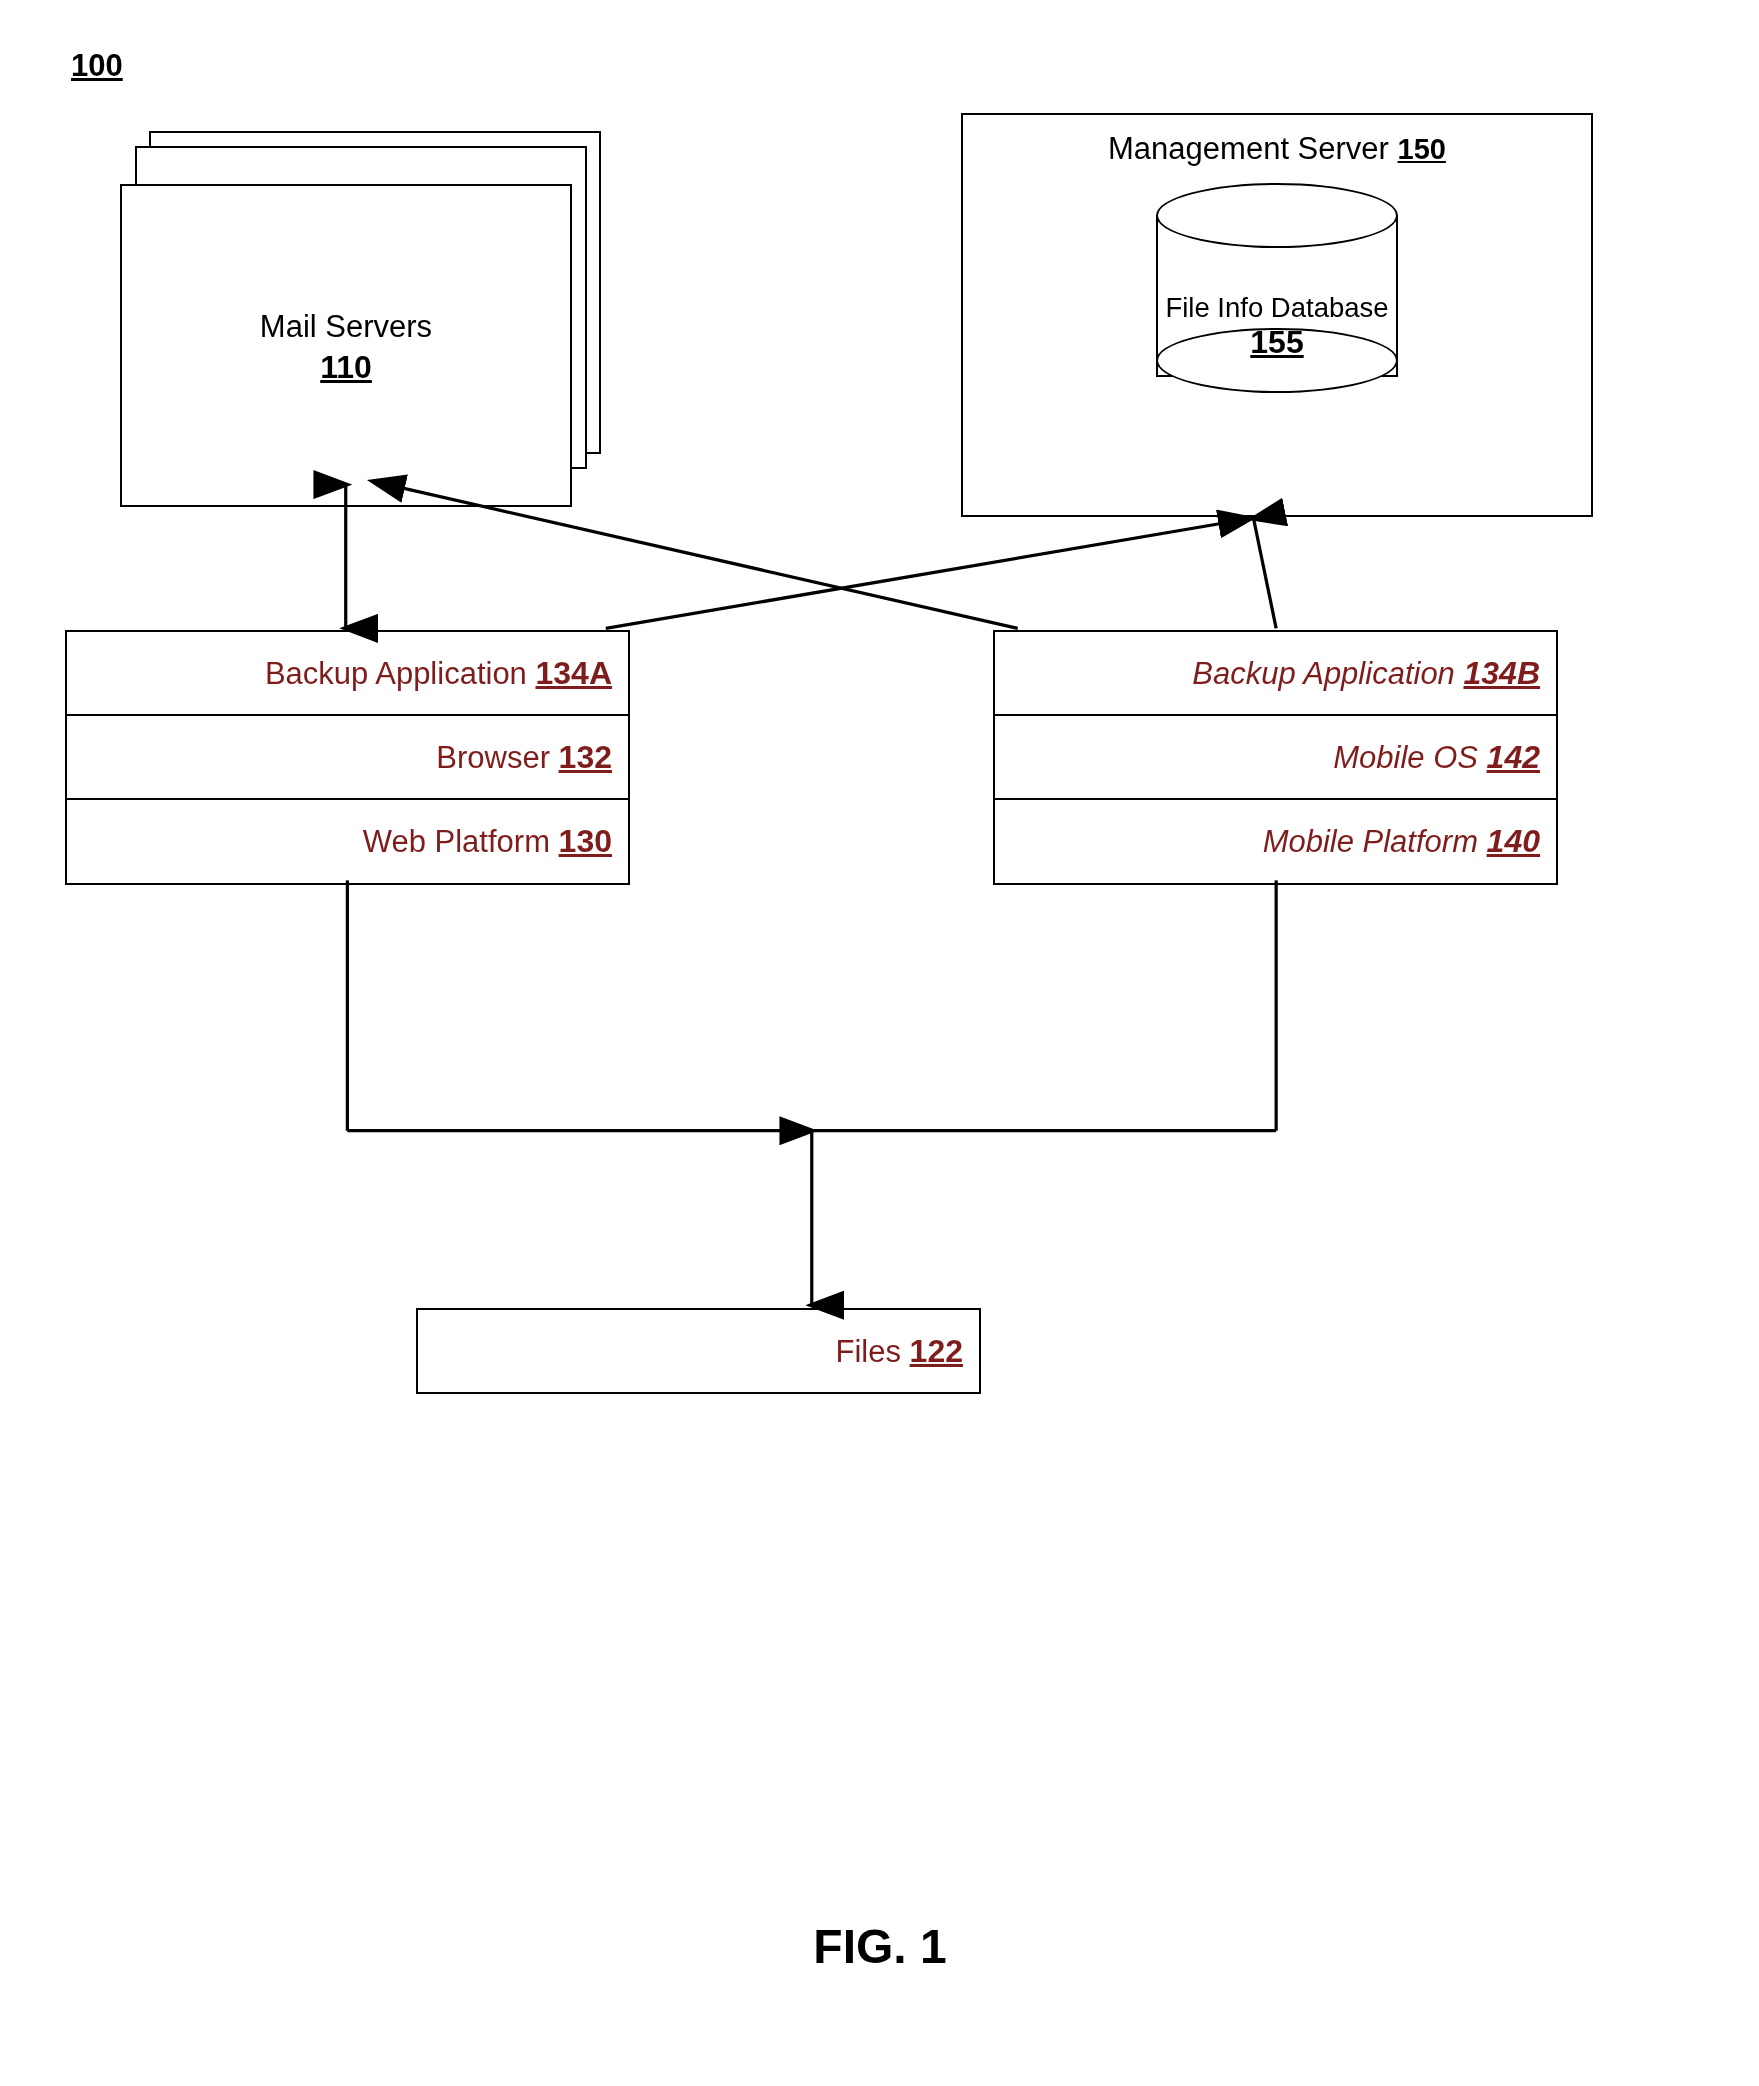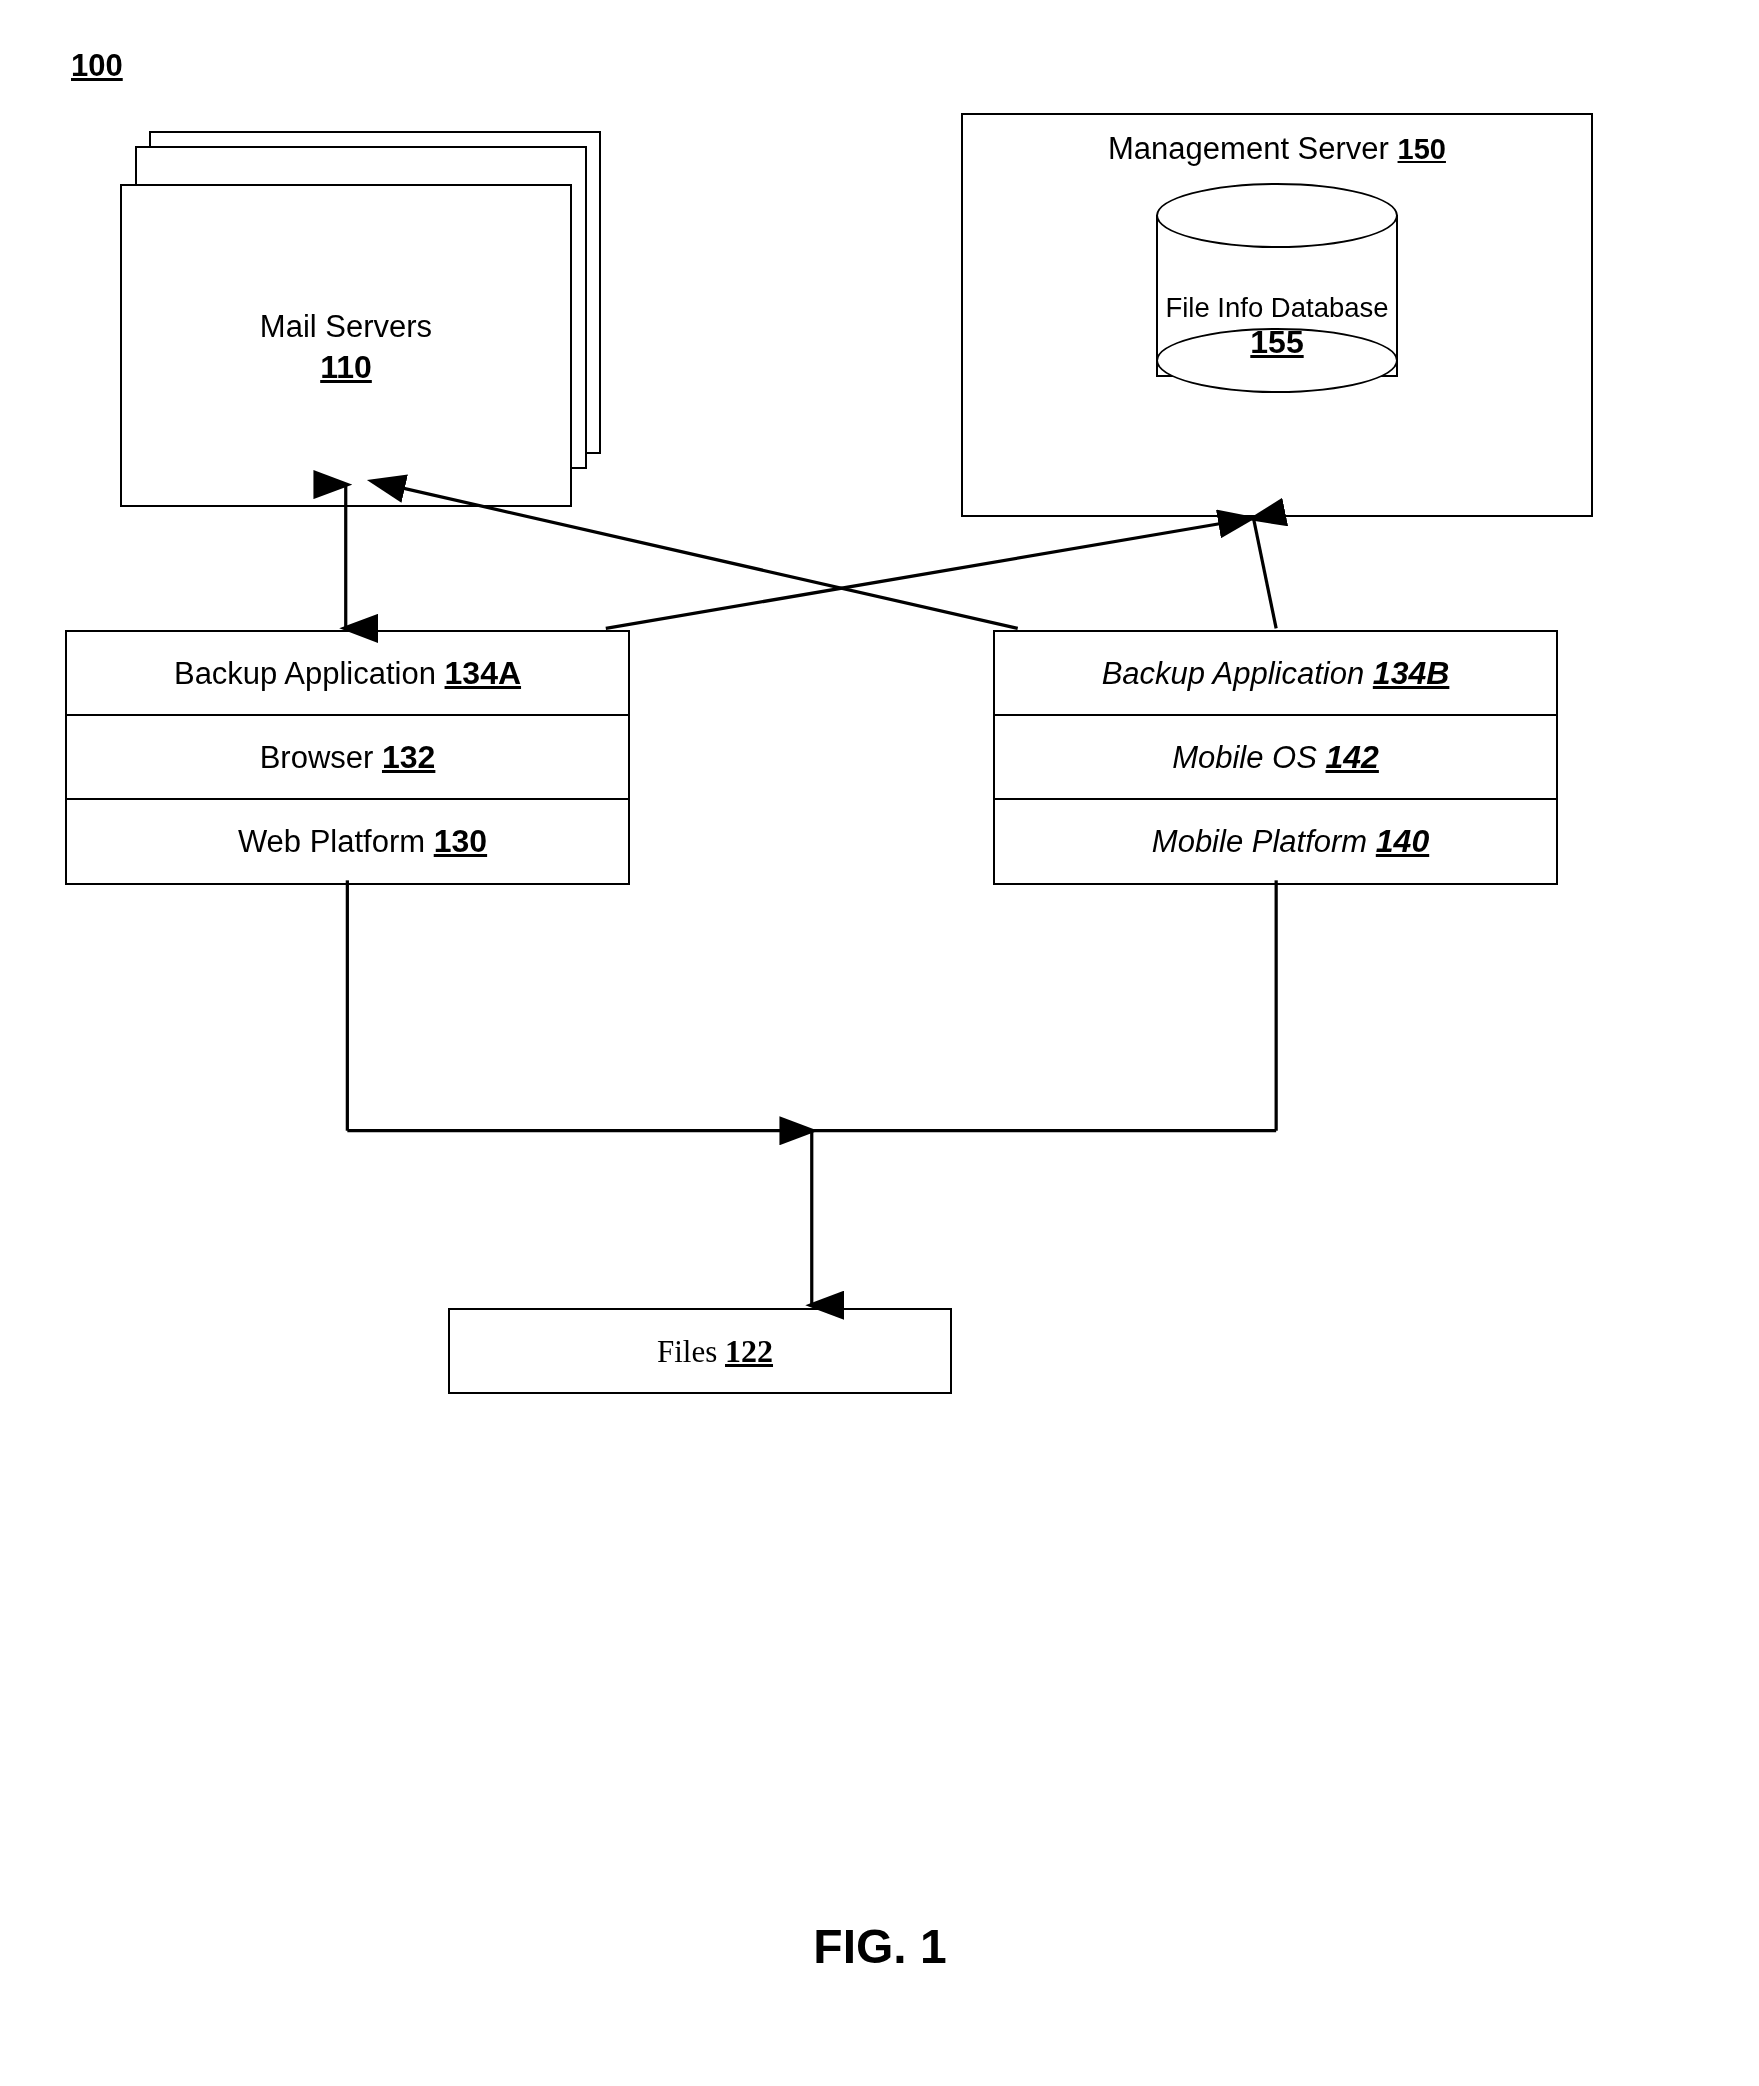--- a/index.html
+++ b/index.html
@@ -150,38 +150,37 @@
       width: 565px;
       border: 2.4px solid #000;
       background: #fff;
       font-style: italic;
     }
 
     .device-row {
       border-bottom: 2.4px solid #000;
       padding: 22.6px 16px;
       font-size: 31px;
-      color: #000000;
-      text-align: center;
+      color: #7f1d1d;
+      text-align: right;
     }
 
     .device-row:last-child {
       border-bottom: none;
       padding-left: 46px;
     }
 
     
     .local-device-box {
       position: absolute;
       top: 1308px;
-      left: 448px;
-      width: 504px;
-      border: 2.4px solid #000;
-      background: #fff;
-      font-family: Liberation Serif, serif;
+      left: 416px;
+      width: 565px;
+      border: 2.4px solid #000;
+      background: #fff;
     }
 
     
     .arrows-svg {
       position: absolute;
       top: 0;
       left: 0;
       width: 1760px;
       height: 2087px;
       pointer-events: none;

